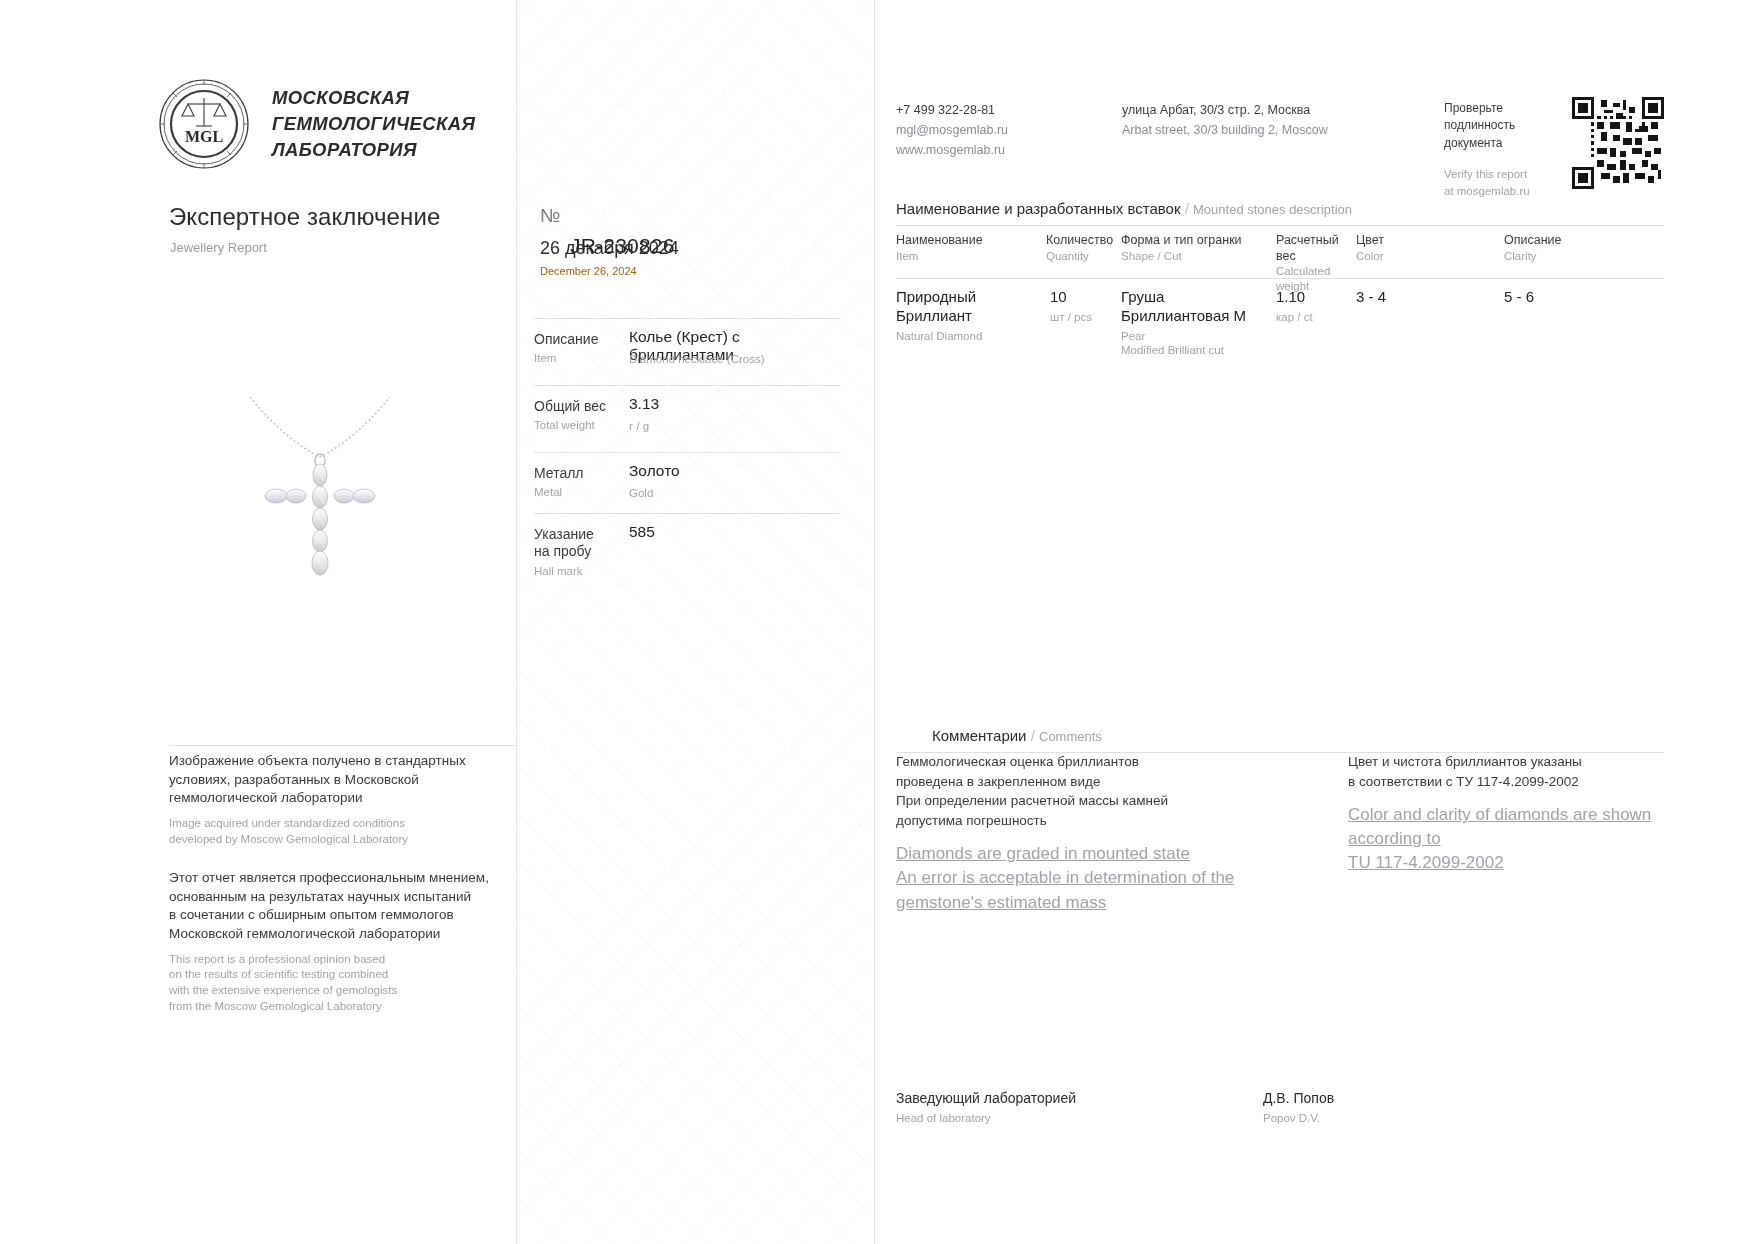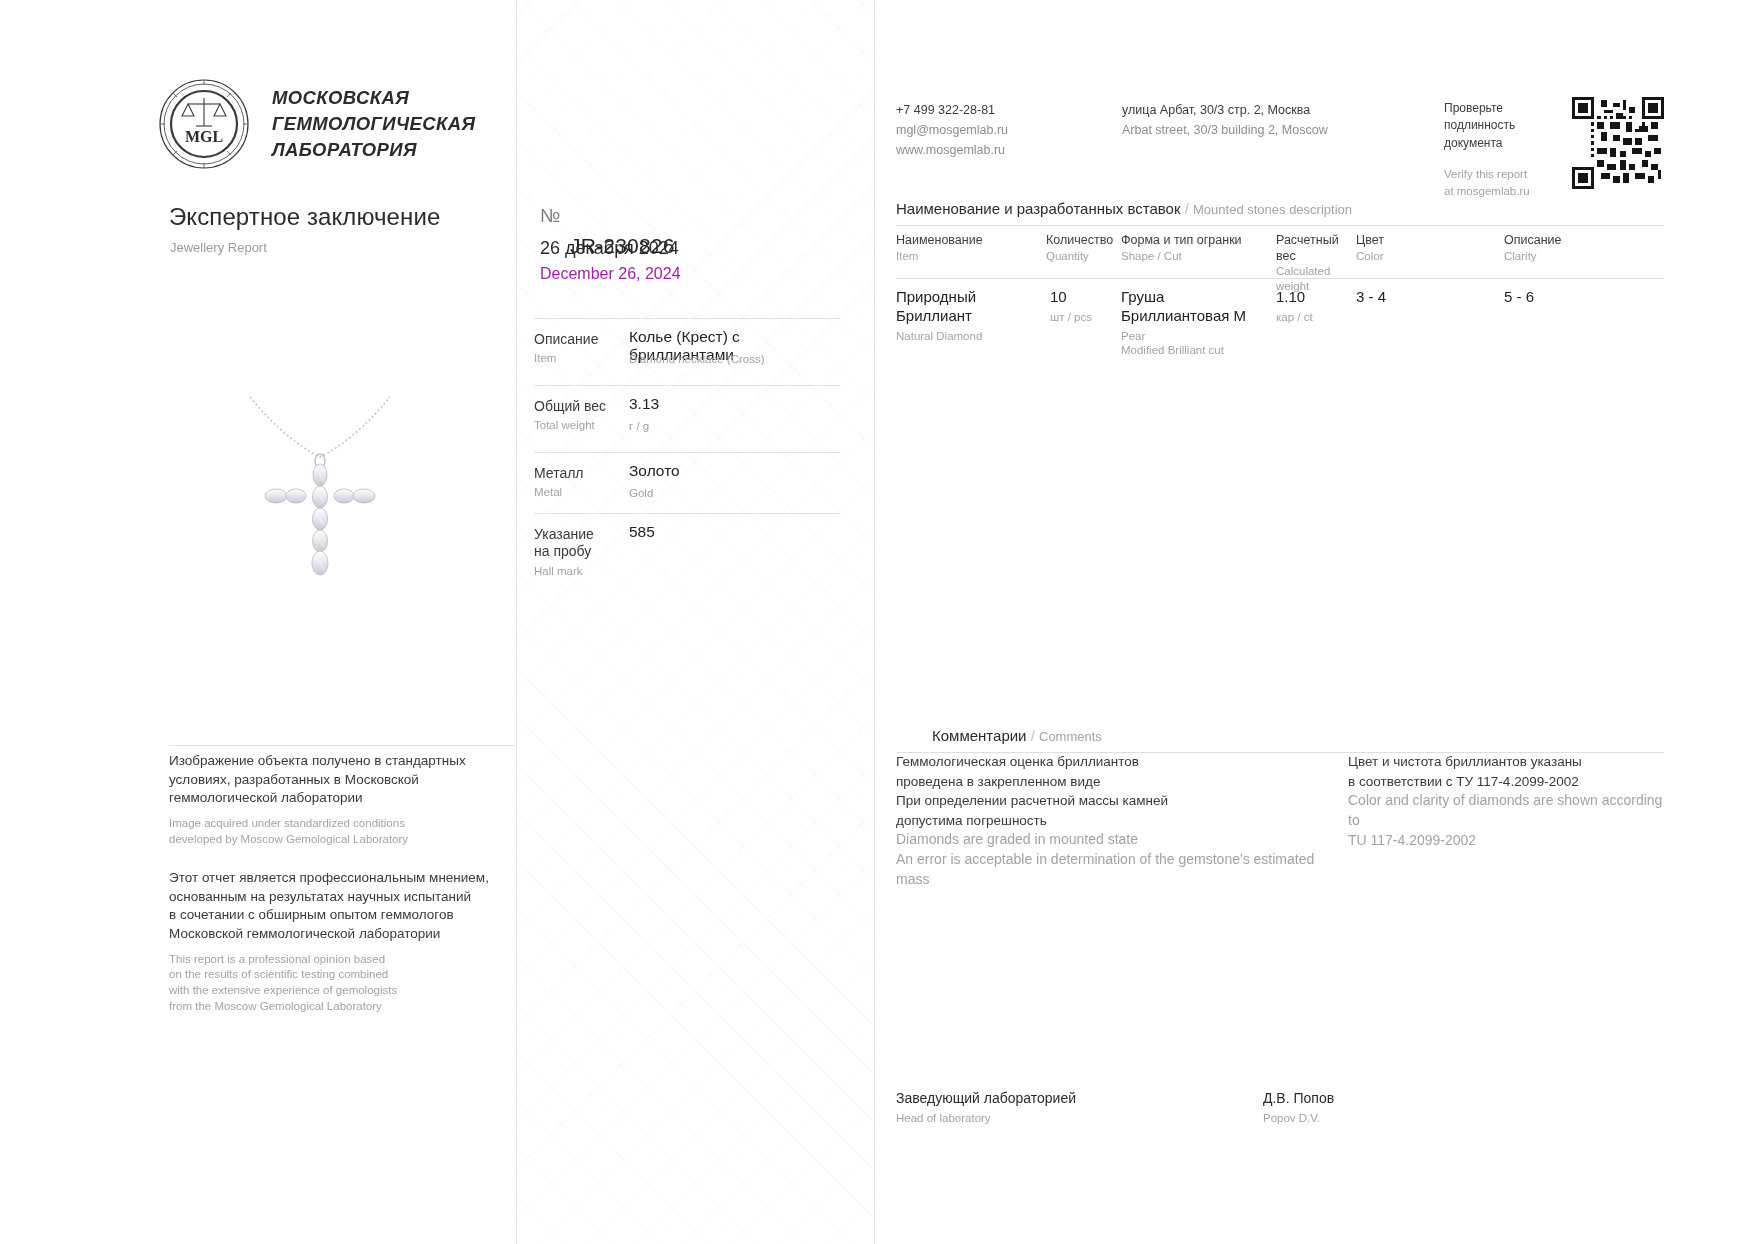--- a/index.html
+++ b/index.html
@@ -120,22 +120,22 @@
     position: absolute;
     left: 540px;
     top: 238px;
     font-size: 18px;
     color: #2b2b2b;
   }
   .date-en {
     position: absolute;
     left: 540px;
     top: 265px;
-    font-size: 16px;
-    color: #a21caf;
+    font-size: 11px;
+    color: #a16207;
   }
 
   
   .spec {
     position: absolute;
     left: 534px;
     width: 306px;
   }
   .spec .line {
     position: absolute;
@@ -327,24 +327,26 @@
   .comment-block {
     position: absolute;
   }
   .comment-block .ru {
     font-size: 13.5px;
     line-height: 1.45;
     color: #3a3a3a;
     white-space: pre-line;
   }
   .comment-block .en {
-    font-size: 14px;
+    margin-top: 12px;
+    font-size: 17px;
     line-height: 1.42;
     color: #a3a2a8;
     white-space: pre-line;
+    text-decoration: underline;
   }
   #comment-left  { left: 896px;  top: 752px; width: 420px; }
   #comment-right { left: 1348px; top: 752px; width: 320px; }
 
   
   .sig {
     position: absolute;
   }
   .sig .ru { font-size: 14px; color: #2b2b2b; }
   .sig .en { margin-top: 6px; font-size: 11.5px; color: #a3a2a8; }

